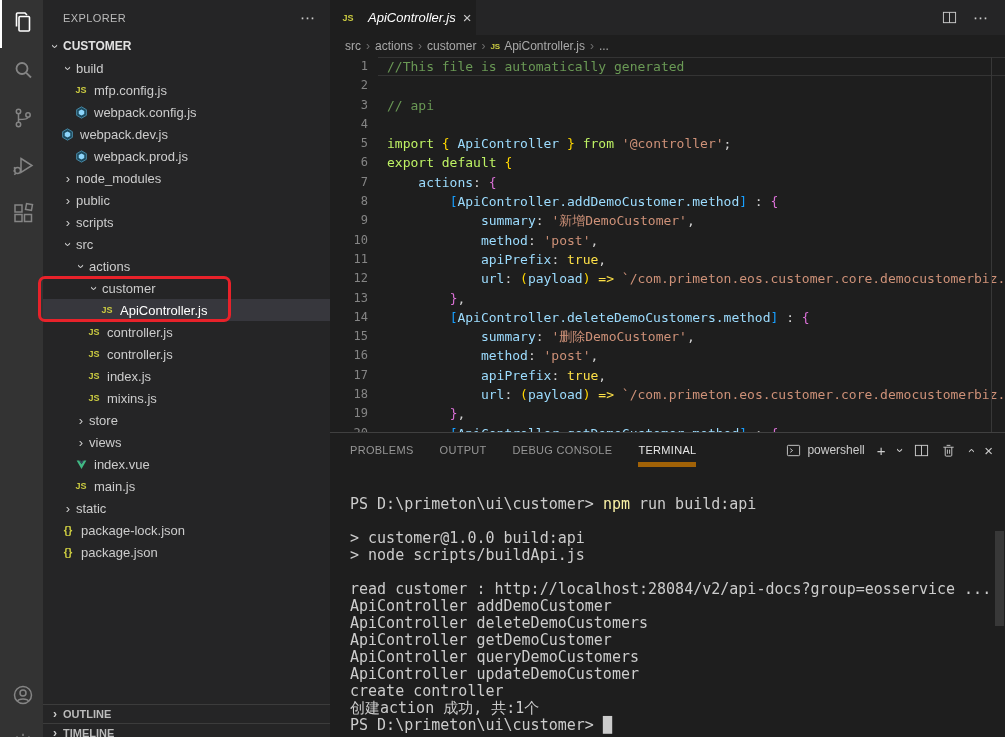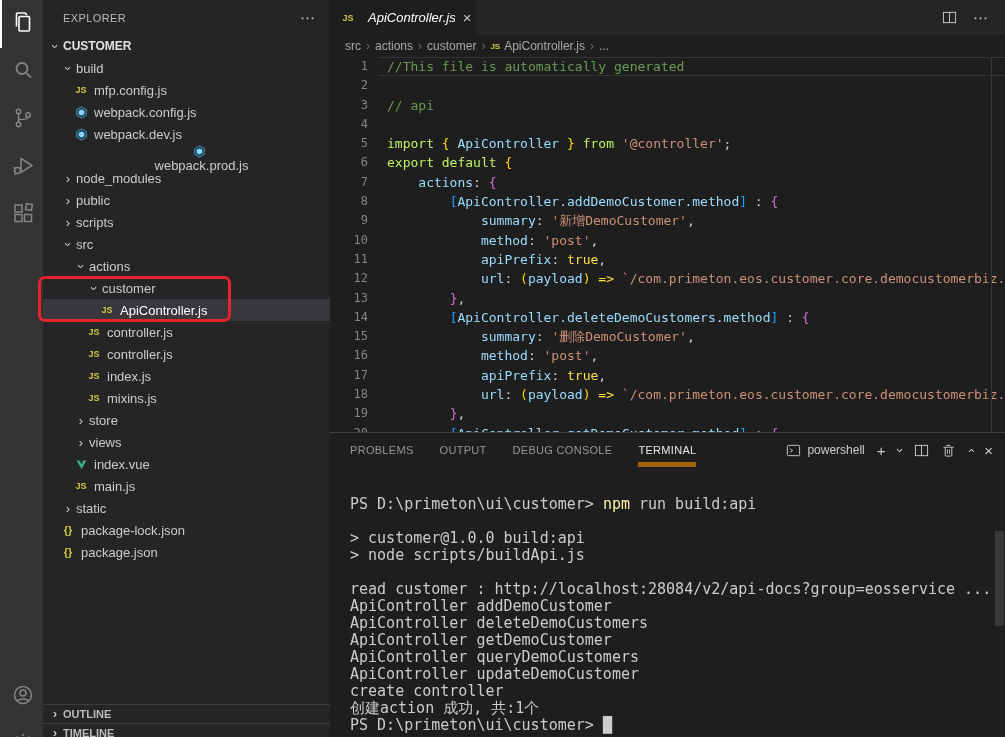--- a/index.html
+++ b/index.html
@@ -151,30 +151,30 @@
       </div>
       <div class="row" style="padding-left: 30px;">
         <span class="fi">
           <svg viewBox="0 0 16 16">
             <path d="M8 1 14 4.5v7L8 15 2 11.5v-7z" fill="#1c4a5e" stroke="#519aba" stroke-width="1"></path>
             <path d="M8 4.2 11.4 6.1v3.8L8 11.8 4.6 9.9V6.1z" fill="#8ed6fb"></path>
           </svg>
         </span>
         <span>webpack.config.js</span>
       </div>
-      <div class="row" style="padding-left: 30px;">
+      <div class="row" style="padding-left: 16px;">
         <span class="fi">
           <svg viewBox="0 0 16 16">
             <path d="M8 1 14 4.5v7L8 15 2 11.5v-7z" fill="#1c4a5e" stroke="#519aba" stroke-width="1"></path>
             <path d="M8 4.2 11.4 6.1v3.8L8 11.8 4.6 9.9V6.1z" fill="#8ed6fb"></path>
           </svg>
         </span>
         <span>webpack.dev.js</span>
       </div>
-      <div class="row" style="padding-left: 30px; flex-direction: column;">
+      <div class="row" style="padding-left: 30px;">
         <span class="fi">
           <svg viewBox="0 0 16 16">
             <path d="M8 1 14 4.5v7L8 15 2 11.5v-7z" fill="#1c4a5e" stroke="#519aba" stroke-width="1"></path>
             <path d="M8 4.2 11.4 6.1v3.8L8 11.8 4.6 9.9V6.1z" fill="#8ed6fb"></path>
           </svg>
         </span>
         <span>webpack.prod.js</span>
       </div>
       <div class="row" style="padding-left: 17px;">
         <span class="chev">›</span>

